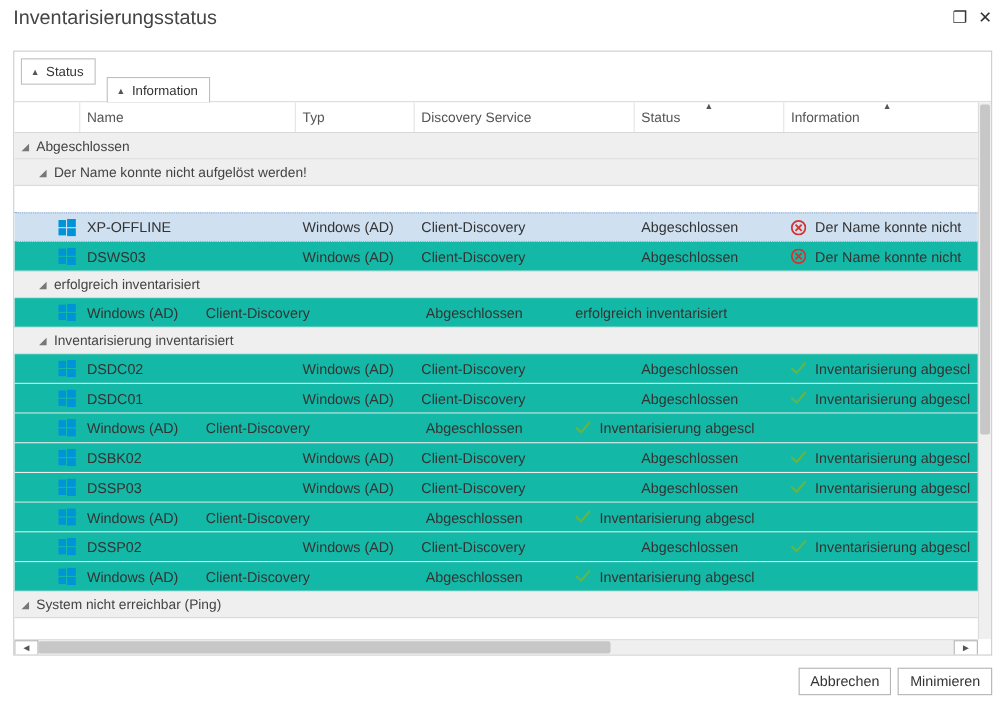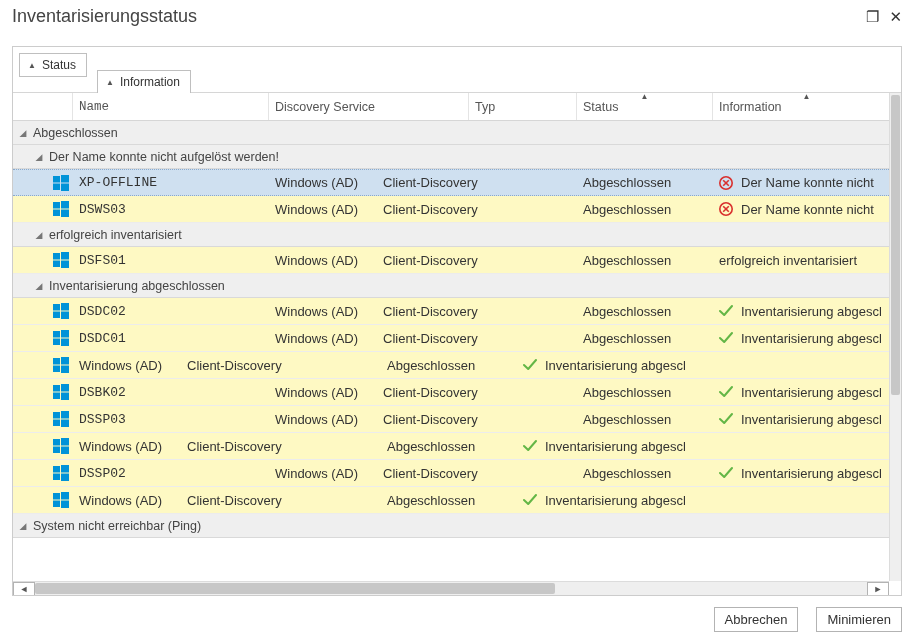--- a/index.html
+++ b/index.html
@@ -42,44 +42,44 @@
     display: flex; align-items: stretch; height: 28px;
     border-bottom: 1px solid #d6d6d6; background: #fff;
     font-size: 12.5px; color: #555;
   }
   .hcell {
     border-right: 1px solid #e4e4e4; display: flex; align-items: center;
     padding: 0 6px; position: relative; cursor: pointer; user-select: none;
   }
   .hcell .sort { position: absolute; top: -1px; left: 50%; transform: translateX(-50%); font-size: 8px; color: #555; }
   .col-exp { width: 60px; flex: 0 0 auto; }
-  .col-name { width: 196px; flex: 0 0 auto; font-family: Liberation Mono, monospace; }
+  .col-name { width: 196px; flex: 0 0 auto; }
   .col-typ  { width: 108px; flex: 0 0 auto; }
   .col-disc { width: 200px; flex: 0 0 auto; }
   .col-stat { width: 136px; flex: 0 0 auto; }
   .col-info { flex: 1 1 auto; min-width: 0; }
   .grid-body {
     position: absolute; left: 0; right: 12px; top: 28px; bottom: 14px;
     overflow: hidden;
   }
   .group-row {
     display: flex; align-items: center; height: 24px;
     background: #efefef; border-bottom: 1px solid #d9d9d9;
     font-size: 12.5px; color: #444;
   }
   .group-row.lvl0 { padding-left: 4px; }
   .group-row.lvl1 { padding-left: 20px; }
   .group-row .tri {
     width: 12px; font-size: 9px; color: #777; display: inline-block; text-align: center; margin-right: 4px;
   }
   .data-row {
     display: flex; align-items: center; height: 27px;
-    border-bottom: 1px solid #ececec; background: #fef9c3;
-  }
-  .data-row.selected { background: #cfe0f0; border-top: 1px dotted #8aa9cc; border-bottom: 1px dotted #8aa9cc; }
+    border-bottom: 1px solid #ececec; background: #14b8a6;
+  }
+  .data-row.selected { background: #cfe0f0; border-top: 1px dotted #8aa9cc; border-bottom: 1px dotted #8aa9cc; margin-top: 24px; }
   .cell { padding: 0 6px; overflow: hidden; white-space: nowrap; text-overflow: clip; font-size: 13px; color: #333; display: flex; align-items: center; gap: 8px; }
   .cell.col-exp { justify-content: flex-end; padding-right: 4px; }
   .win-icon { width: 16px; height: 16px; flex: 0 0 auto; }
   .status-icon { width: 14px; height: 14px; flex: 0 0 auto; }
   .vscroll {
     position: absolute; right: 0; top: 0; bottom: 14px; width: 12px;
     background: #efefef; border-left: 1px solid #dcdcdc;
   }
   .vscroll .thumb {
     position: absolute; left: 1px; right: 1px; top: 2px; height: 300px;
@@ -88,21 +88,21 @@
   .hscroll {
     position: absolute; left: 0; right: 12px; bottom: 0; height: 14px;
     background: #efefef; border-top: 1px solid #dcdcdc;
     display: flex; align-items: center;
   }
   .hscroll .btn { width: 14px; height: 14px; display: flex; align-items: center; justify-content: center; font-size: 9px; color: #555; cursor: pointer; }
   .hscroll .track { flex: 1; position: relative; height: 100%; }
   .hscroll .thumb { position: absolute; left: 0; width: 520px; top: 1px; bottom: 1px; background: #c7c7c7; border-radius: 2px; }
   .footer {
     position: absolute; left: 12px; right: 12px; bottom: 6px; height: 34px;
-    display: flex; justify-content: flex-end; align-items: center; gap: 18px;
+    display: flex; justify-content: flex-end; align-items: center; gap: 6px;
   }
   .btn {
     border: 1px solid #b3b3b3; background: #fff; padding: 4px 10px;
     font-size: 13px; color: #333; cursor: pointer;
   }
 </style>
 </head>
 <body>
 
 <svg width="0" height="0" style="position:absolute">
@@ -143,25 +143,25 @@
       <span>Information</span>
     </div>
   </div>
 
   <div class="grid-wrap">
     <div class="header-row">
       <div class="hcell col-exp"></div>
       <div class="hcell col-name">
           <span>Name</span>
         </div>
+      <div class="hcell col-typ">
+          <span>Typ</span>
+        </div>
       <div class="hcell col-disc">
           <span>Discovery Service</span>
-        </div>
-      <div class="hcell col-typ">
-          <span>Typ</span>
         </div>
       <div class="hcell col-stat">
           <span class="sort">▲</span>
           <span>Status</span>
         </div>
       <div class="hcell col-info">
           <span class="sort">▲</span>
           <span>Information</span>
         </div>
     </div>
@@ -212,31 +212,30 @@
         <div class="group-row lvl1">
           <span class="tri">◢</span>
           <span>erfolgreich inventarisiert</span>
         </div>
         <div class="data-row">
           <div class="cell col-exp">
             <svg class="win-icon" viewBox="0 0 16 16">
               <use href="#win-logo"></use>
             </svg>
           </div>
-          <div class="cell col-name">DSFS01</div>
           <div class="cell col-typ">Windows (AD)</div>
           <div class="cell col-disc">Client-Discovery</div>
           <div class="cell col-stat">Abgeschlossen</div>
           <div class="cell col-info">
             <span>erfolgreich inventarisiert</span>
           </div>
         </div>
         <div class="group-row lvl1">
           <span class="tri">◢</span>
-          <span>Inventarisierung abgeschlossen</span>
+          <span>Inventarisierung inventarisiert</span>
         </div>
         <div class="data-row">
           <div class="cell col-exp">
             <svg class="win-icon" viewBox="0 0 16 16">
               <use href="#win-logo"></use>
             </svg>
           </div>
           <div class="cell col-name">DSDC02</div>
           <div class="cell col-typ">Windows (AD)</div>
           <div class="cell col-disc">Client-Discovery</div>

